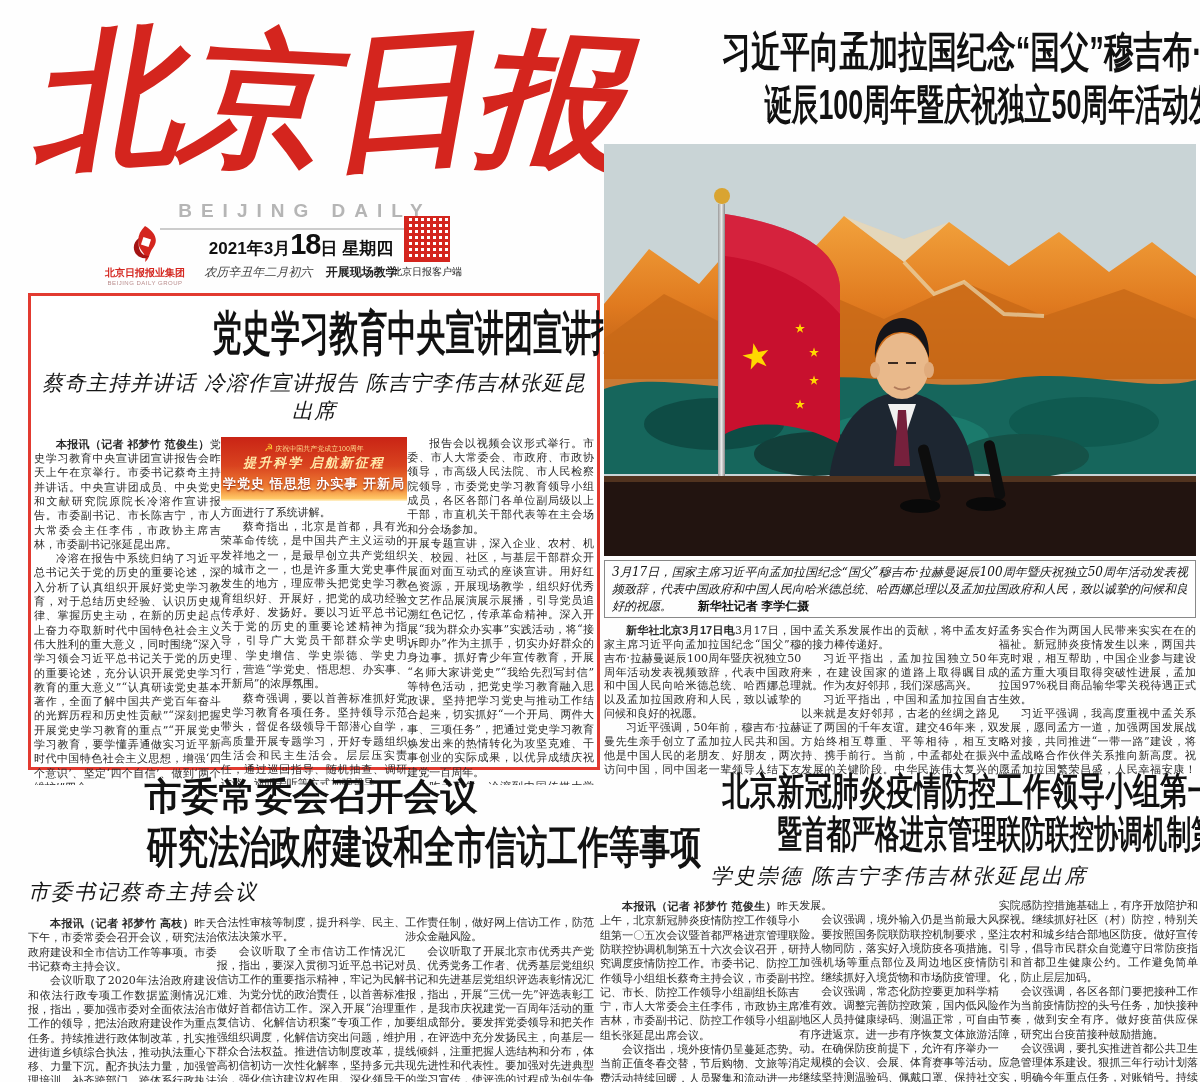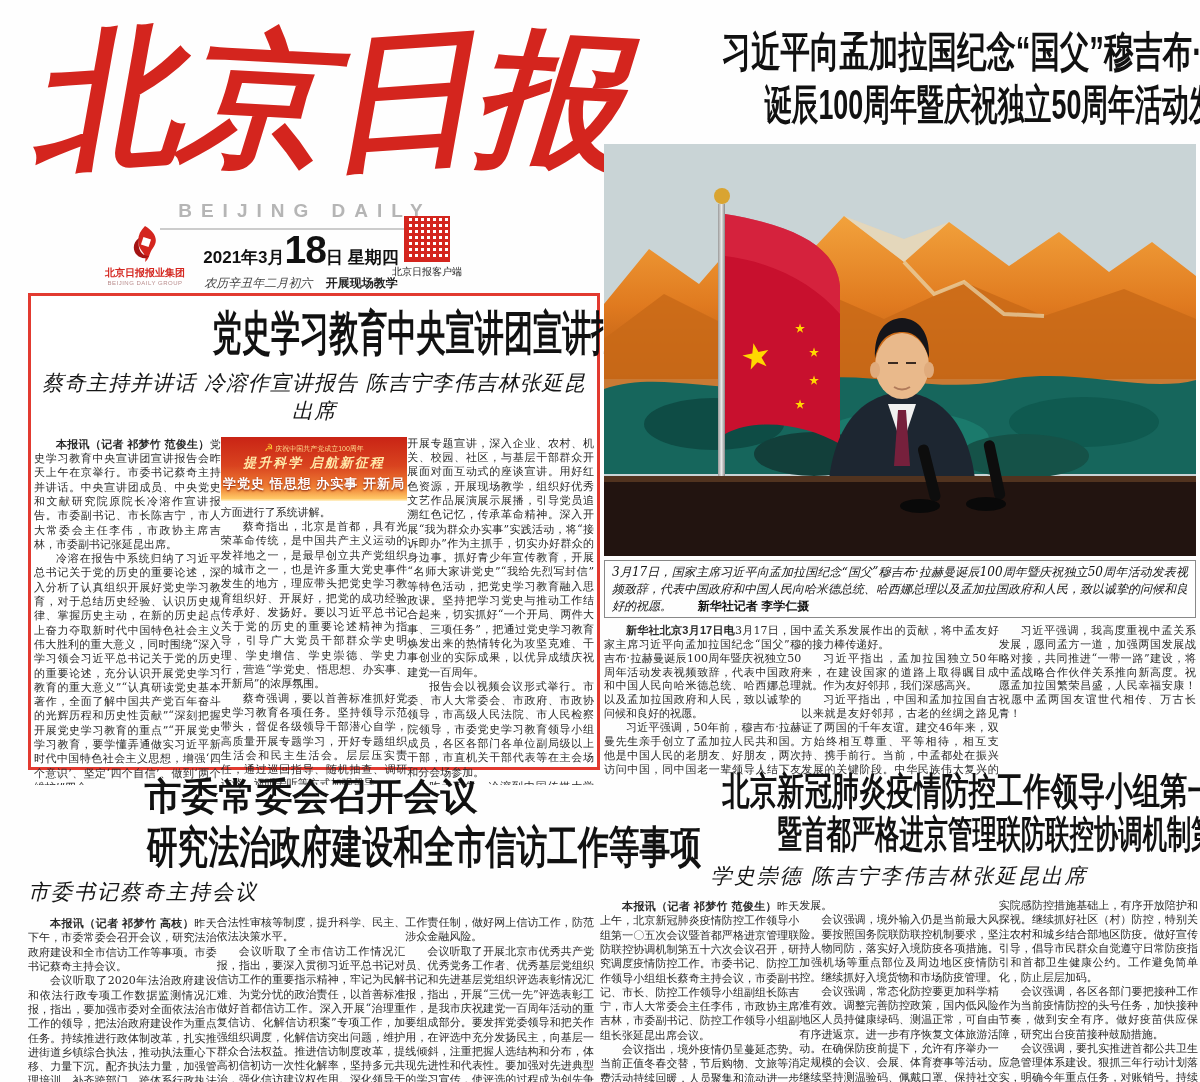--- a/index.html
+++ b/index.html
@@ -17,21 +17,21 @@
   .mast-title span:nth-child(even){transform:rotate(3deg);}
   .mast-en{left:160px;top:200px;width:290px;text-align:center;color:#b5b5b5;
      font-family:"Liberation Sans",sans-serif;font-weight:bold;font-size:19px;letter-spacing:9px;
      border-bottom:2px solid #cccccc;padding-bottom:6px;}
   .logo-wrap{left:100px;top:224px;width:90px;text-align:center;}
   .logo-mark{width:40px;height:40px;margin:0 auto;}
   .logo-cn{color:#d4251e;font-family:"Liberation Sans",sans-serif;font-weight:bold;font-size:10px;margin-top:2px;}
   .logo-en{color:#c98; color:#b98c8c;font-family:"Liberation Sans",sans-serif;font-size:6px;letter-spacing:.5px;}
   .date-wrap{left:196px;top:228px;width:210px;text-align:center;font-family:"Liberation Sans",sans-serif;}
   .date-main{font-size:17px;color:#111;font-weight:bold;}
-  .date-main .day{font-size:39px;letter-spacing:-1px;}
+  .date-main .day{font-size:29px;letter-spacing:-1px;}
   .date-sub{margin-top:3px;font-size:12px;color:#222;}
   .date-sub .lunar{font-family:"DejaVu Serif",serif;font-style:italic;color:#444;margin-right:10px;}
   .date-sub .pages{font-weight:bold;}
   .qr-wrap{left:392px;top:216px;width:70px;text-align:center;}
   .qr{width:38px;height:38px;margin:0 auto;border:2px solid #d4251e;padding:2px;background:
       repeating-linear-gradient(0deg,#d4251e 0 3px,rgba(0,0,0,0) 3px 6px),
       repeating-linear-gradient(90deg,#d4251e 0 3px,#fff 3px 6px);}
   .qr-label{margin-top:3px;font-size:10px;color:#222;font-family:"Liberation Sans",sans-serif;}
   
   .lead-box{left:28px;top:293px;width:560px;height:471px;border:3px solid #e23a30;background:#fff;padding:0 3px;}
@@ -131,22 +131,22 @@
           <div class="banner-row2">提升科学 启航新征程</div>
           <div class="banner-row3">学党史 悟思想 办实事 开新局</div>
         </div>
         <div>
             <p class="para cont">方面进行了系统讲解。</p>
             <p class="para">蔡奇指出，北京是首都，具有光荣革命传统，是中国共产主义运动的发祥地之一，是最早创立共产党组织的城市之一，也是许多重大党史事件发生的地方，理应带头把党史学习教育组织好、开展好，把党的成功经验传承好、发扬好。要以习近平总书记关于党的历史的重要论述精神为指导，引导广大党员干部群众学史明理、学史增信、学史崇德、学史力行，营造“学党史、悟思想、办实事、开新局”的浓厚氛围。</p>
             <p class="para">蔡奇强调，要以首善标准抓好党史学习教育各项任务。坚持领导示范带头，督促各级领导干部潜心自学，高质量开展专题学习，开好专题组织生活会和民主生活会。层层压实责任，通过巡回指导、随机抽查、调研访谈、巡听旁听等方式加强督导。</p>
           </div>
       </div>
       <div class="col">
+          <p class="para">报告会以视频会议形式举行。市委、市人大常委会、市政府、市政协领导，市高级人民法院、市人民检察院领导，市委党史学习教育领导小组成员，各区各部门各单位副局级以上干部，市直机关干部代表等在主会场和分会场参加。</p>
           <p class="para cont">开展专题宣讲，深入企业、农村、机关、校园、社区，与基层干部群众开展面对面互动式的座谈宣讲。用好红色资源，开展现场教学，组织好优秀文艺作品展演展示展播，引导党员追溯红色记忆，传承革命精神。深入开展“我为群众办实事”实践活动，将“接诉即办”作为主抓手，切实办好群众的身边事。抓好青少年宣传教育，开展“名师大家讲党史”“我给先烈写封信”等特色活动，把党史学习教育融入思政课。坚持把学习党史与推动工作结合起来，切实抓好“一个开局、两件大事、三项任务”，把通过党史学习教育焕发出来的热情转化为攻坚克难、干事创业的实际成果，以优异成绩庆祝建党一百周年。</p>
-          <p class="para">报告会以视频会议形式举行。市委、市人大常委会、市政府、市政协领导，市高级人民法院、市人民检察院领导，市委党史学习教育领导小组成员，各区各部门各单位副局级以上干部，市直机关干部代表等在主会场和分会场参加。</p>
           <p class="para">昨天下午，冷溶到中国传媒大学开展宣讲座谈并与师生互动交流。</p>
         </div>
     </div>
   </div>
 
   <div class="abs bl">
     <div class="bl-kicker hei">市委常委会召开会议</div>
     <div class="bl-headline hei">
       <span class="cx" style="transform:scaleX(0.70);">研究法治政府建设和全市信访工作等事项</span>
     </div>
@@ -245,20 +245,21 @@
       <div class="col">
           <p class="para"><b>新华社北京3月17日电</b>3月17日，国家主席习近平向孟加拉国纪念“国父”穆吉布·拉赫曼诞辰100周年暨庆祝独立50周年活动发表视频致辞，代表中国政府和中国人民向哈米德总统、哈西娜总理以及孟加拉国政府和人民，致以诚挚的问候和良好的祝愿。</p>
           <p class="para">习近平强调，50年前，穆吉布·拉赫曼先生亲手创立了孟加拉人民共和国。他是中国人民的老朋友、好朋友，两次访问中国，同中国老一辈领导人结下友谊。我们要铭记老一辈领导人为</p>
         </div>
       <div class="col">
           <p class="para cont">中孟关系发展作出的贡献，将中孟友好的接力棒传递好。</p>
           <p class="para">习近平指出，孟加拉国独立50年来，在建设国家的道路上取得瞩目成就。作为友好邻邦，我们深感高兴。</p>
           <p class="para">习近平指出，中国和孟加拉国自古以来就是友好邻邦，古老的丝绸之路见证了两国的千年友谊。建交46年来，双方始终相互尊重、平等相待，相互支持、携手前行。当前，中孟都处在振兴发展的关键阶段。中华民族伟大复兴的中国梦和“金色孟加拉”梦想相互契合，中</p>
         </div>
       <div class="col">
+          <p class="para cont">孟务实合作为两国人民带来实实在在的福祉。新冠肺炎疫情发生以来，两国共克时艰，相互帮助，中国企业参与建设的孟方重大项目取得突破性进展，孟加拉国97%税目商品输华零关税待遇正式生效。</p>
           <p class="para">习近平强调，我高度重视中孟关系发展，愿同孟方一道，加强两国发展战略对接，共同推进“一带一路”建设，将中孟战略合作伙伴关系推向新高度。祝愿孟加拉国繁荣昌盛，人民幸福安康！祝愿中孟两国友谊世代相传、万古长青！</p>
         </div>
     </div>
   </div>
 
   <div class="abs br">
     <div class="br-headline hei">
       <span class="cx" style="transform:scaleX(0.72);">北京新冠肺炎疫情防控工作领导小组第一〇五次会议</span><br>
       <span class="cx" style="transform:scaleX(0.64);">暨首都严格进京管理联防联控协调机制第五十六次会议召开</span>
     </div>

